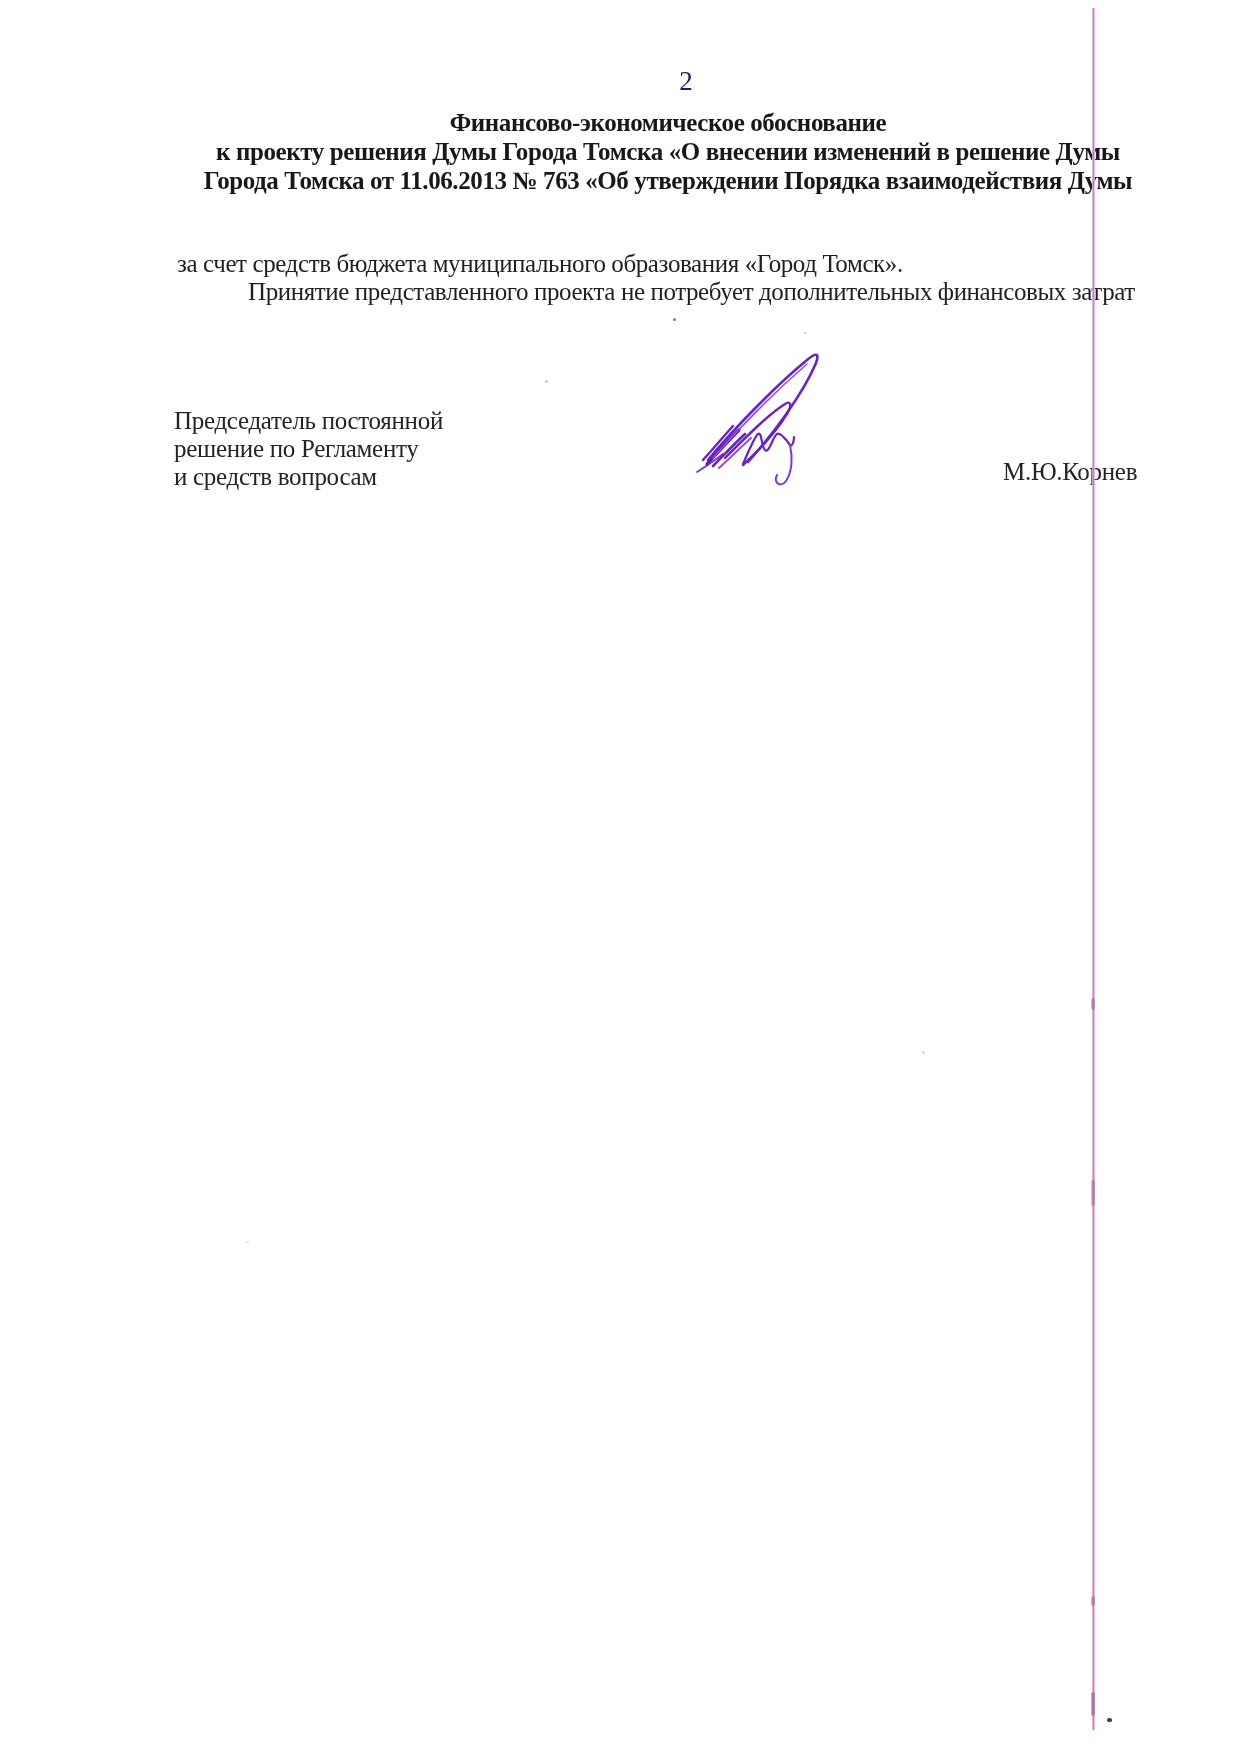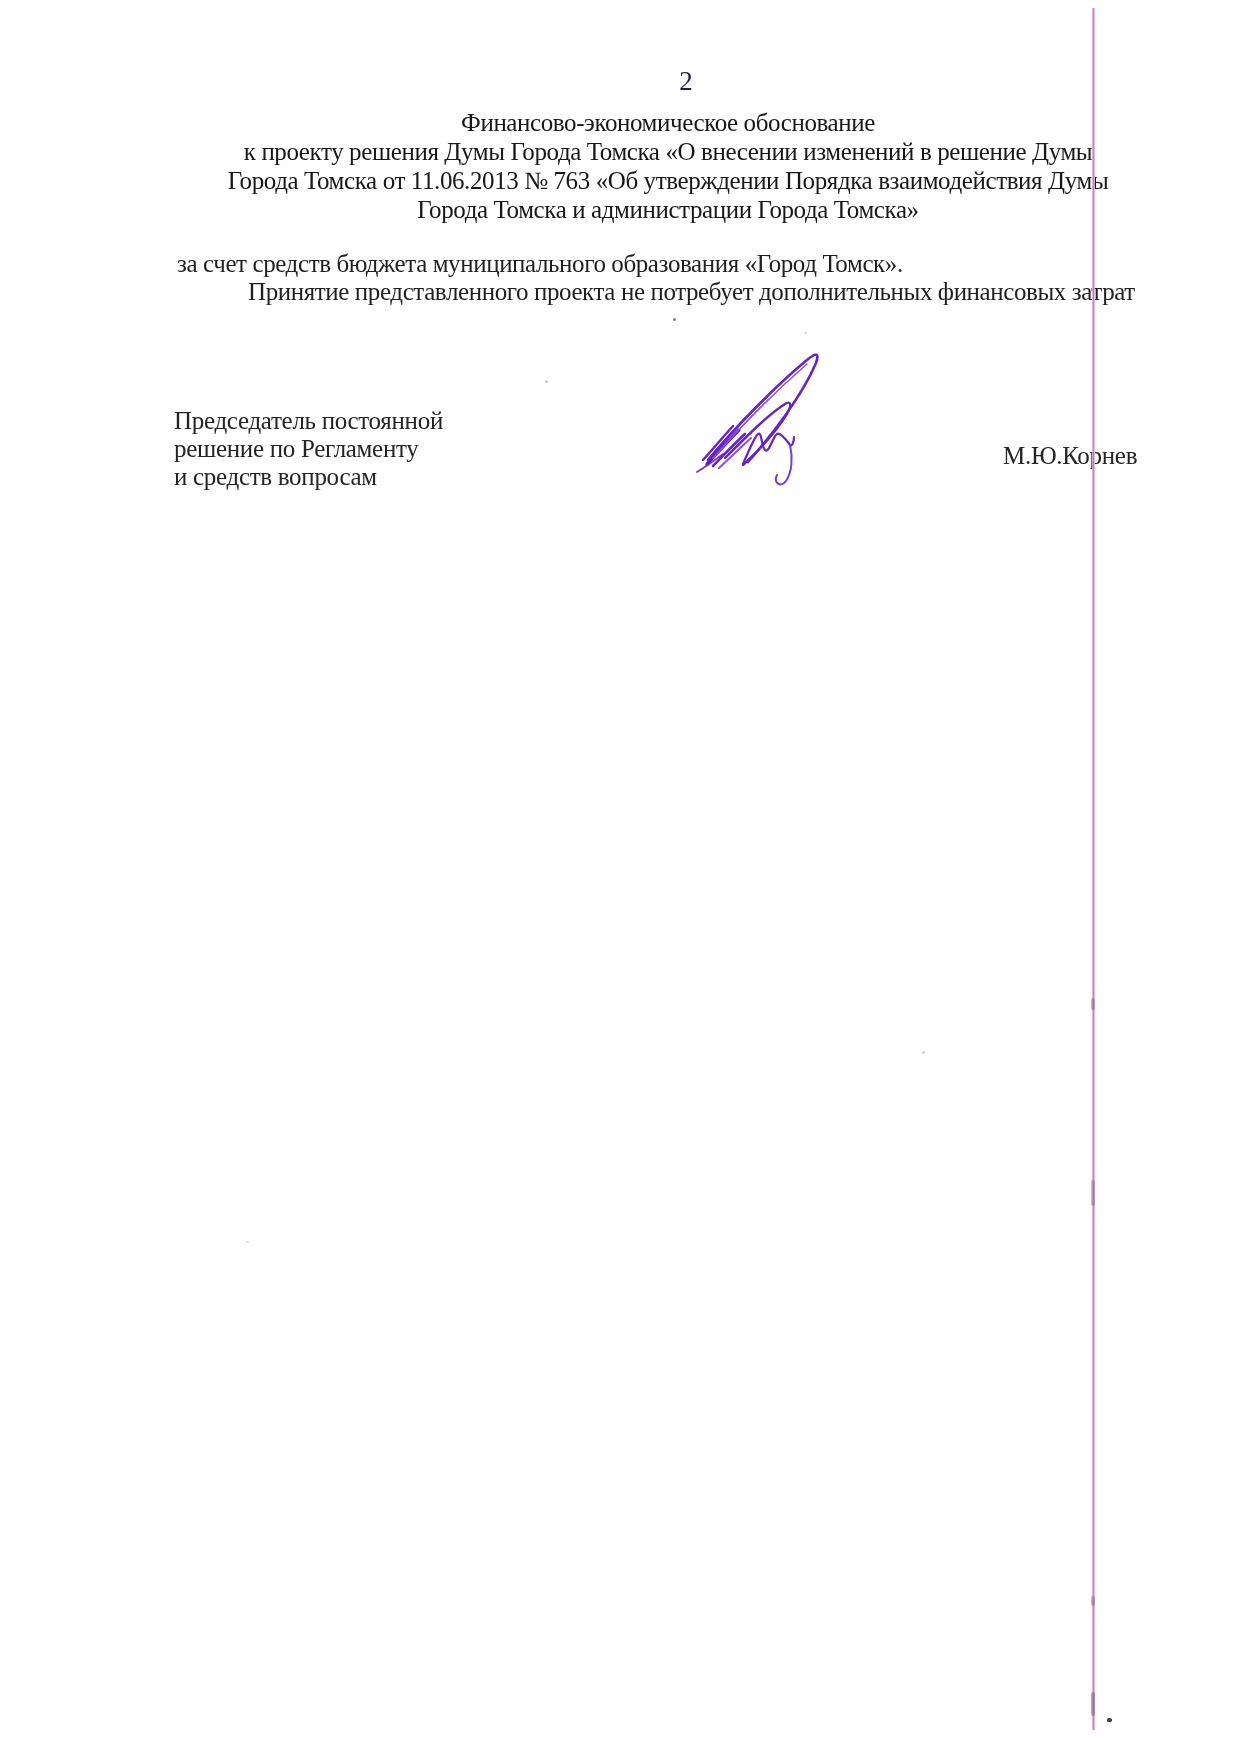--- a/index.html
+++ b/index.html
@@ -19,21 +19,21 @@
     position: absolute;
     left: 664px; top: 66px; width: 44px;
     text-align: center;
     font-size: 27px;
     color: #1e1e55;
   }
   .doc-title {
     position: absolute;
     left: 168px; top: 108px; width: 1000px;
     text-align: center;
-    font-weight: normal;
+    font-weight: bold;
     font-size: 25px;
     line-height: 29px;
     letter-spacing: -0.4px;
     color: #18181a;
   }
   .doc-title .tline { white-space: nowrap; }
   .para {
     position: absolute;
     left: 177px; top: 250px; width: 900px;
     font-size: 25px;
@@ -48,21 +48,21 @@
     left: 174px; top: 382px;
     font-size: 25px;
     line-height: 28px;
     letter-spacing: -0.3px;
     color: #242427;
     margin-top: 25px;
   }
   .sig-block .sline { white-space: nowrap; }
   .signer-name {
     position: absolute;
-    left: 1003px; top: 442px;
+    left: 1003px; top: 458px;
     font-size: 25px;
     letter-spacing: -0.3px;
     white-space: nowrap;
     color: #242427;
   }
   .signature-svg {
     position: absolute;
     left: 695px; top: 348px;
     width: 130px; height: 142px;
   }
@@ -98,21 +98,20 @@
 <body>
 
 <div class="page">
 
   <div class="page-number">2</div>
 
   <div class="doc-title">
     <div class="tline">Финансово-экономическое обоснование</div>
     <div class="tline">к проекту решения Думы Города Томска «О внесении изменений в решение Думы</div>
     <div class="tline">Города Томска от 11.06.2013 № 763 «Об утверждении Порядка взаимодействия Думы</div>
-    <div class="tline">Города Томска и администрации Города Томска»</div>
   </div>
 
   <div class="para">
     <div class="pline">за счет средств бюджета муниципального образования «Город Томск».</div>
     <div class="pline indent">Принятие представленного проекта не потребует дополнительных финансовых затрат</div>
   </div>
 
   <div class="sig-block">
     <div class="sline">Председатель постоянной</div>
     <div class="sline">решение по Регламенту</div>

